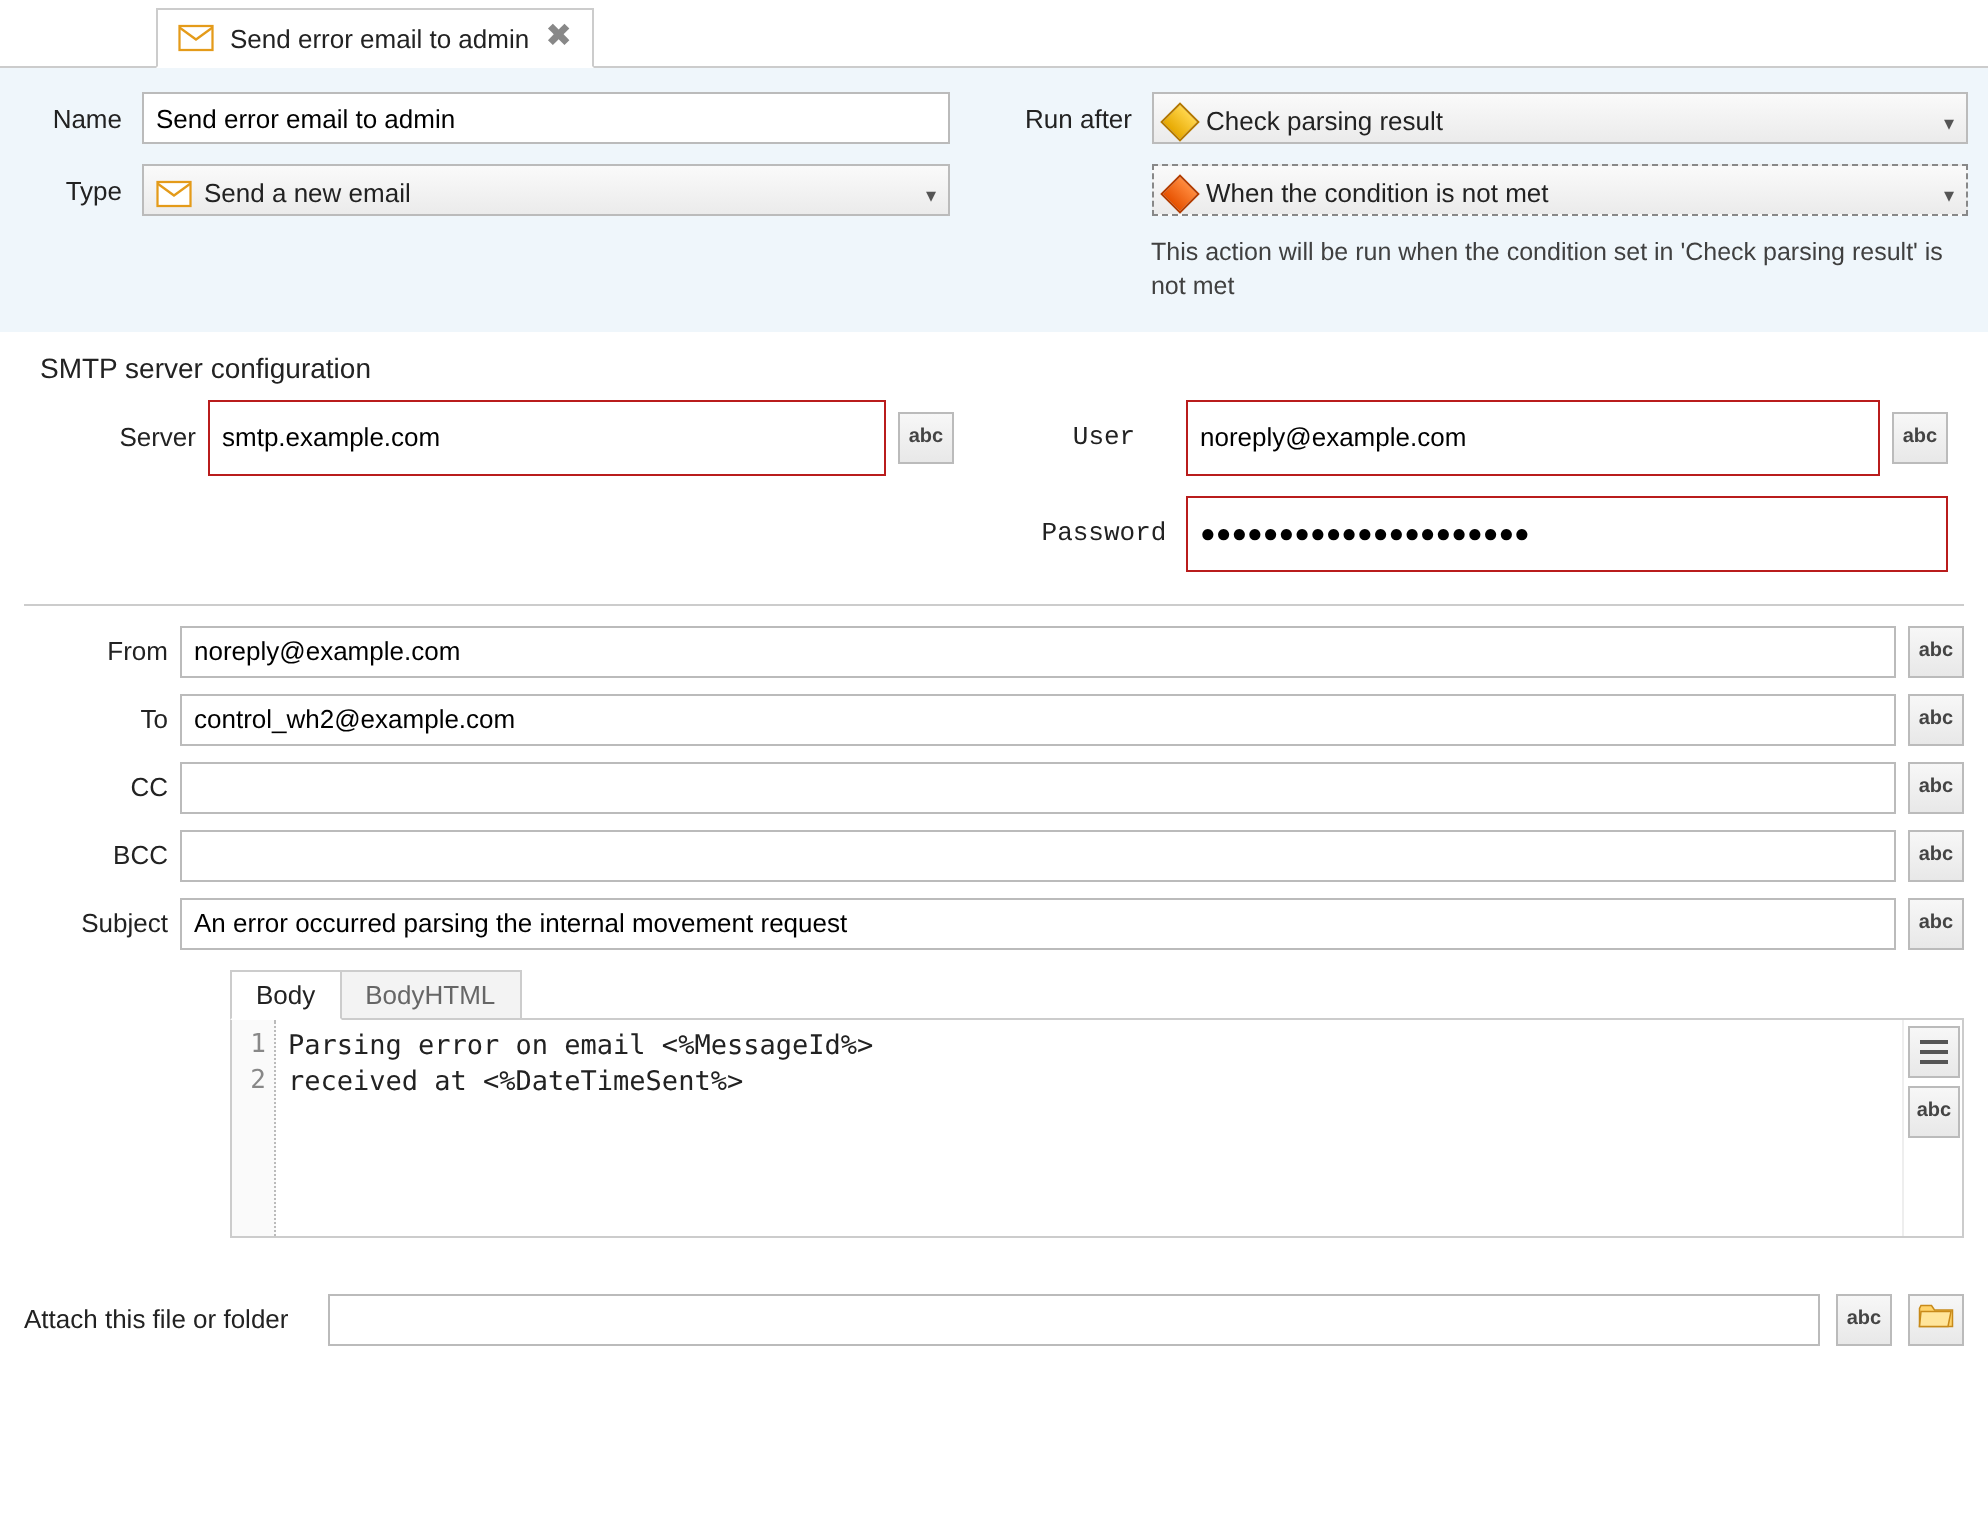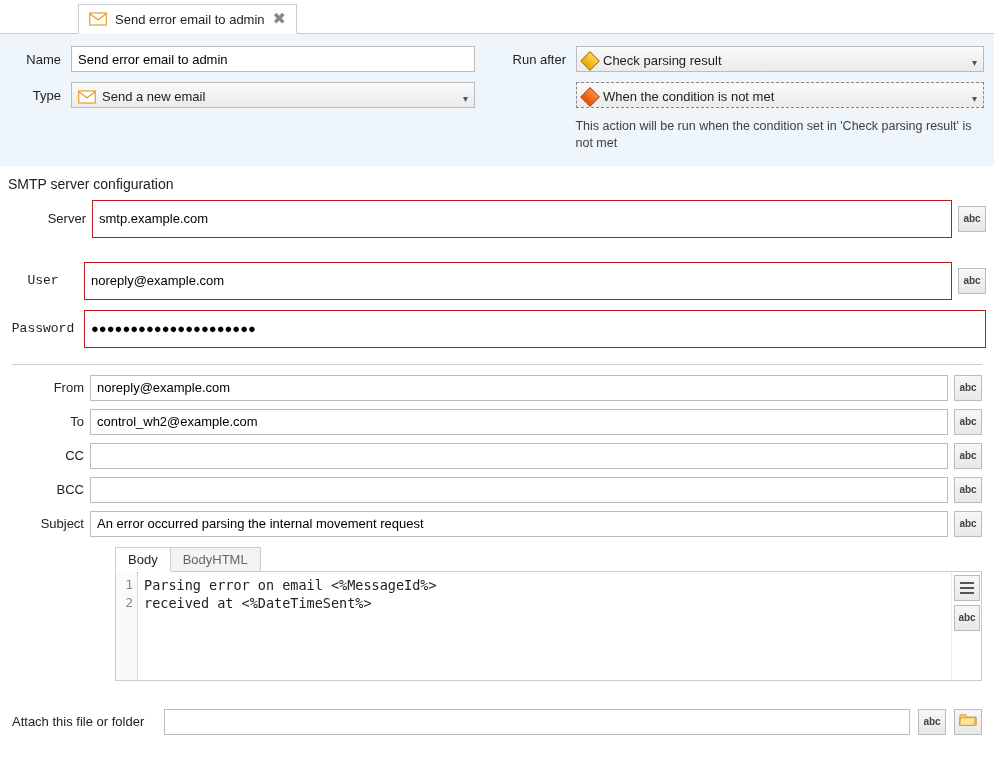--- a/index.html
+++ b/index.html
@@ -23,24 +23,24 @@
 .text-input { flex: 1; border: 1px solid #bbb; background: #fff; padding: 4px 6px; font: inherit; height: 26px; }
 
 .combo { flex: 1; display: flex; align-items: flex-end; gap: 6px; border: 1px solid #bbb; background: linear-gradient(#fafafa,#ebebeb); padding: 3px 6px; height: 26px; cursor: pointer; justify-content: space-between; }
 .combo .combo-left { display: flex; align-items: center; gap: 6px; }
 .combo .chev { color: #555; font-size: 10px; }
 .combo.dashed { border: 1px dashed #888; }
 
 .hint { font-size: 12.5px; color: #404040; padding-left: 4px; line-height: 1.35; }
 
 
-.section { padding: 10px 8px; }
+.section { padding: 10px 20px; }
 .section-title { margin-bottom: 8px; font-size: 14px; }
 
-.grid2 { display: flex; gap: 24px; flex-direction: column; }
+.grid2 { display: flex; gap: 40px; }
 .col { flex: 1; display: flex; flex-direction: column; gap: 10px; }
 
 .fr { display: flex; align-items: center; gap: 6px; }
 .lbl { width: 78px; text-align: right; }
 .lbl2 { width: 70px; text-align: center; font-family: Liberation Mono, monospace; }
 
 .inp { flex: 1; border: 1px solid #b91c1c; background: #fff; padding: 4px 6px; font: inherit; height: 38px; }
 .inp.disabled { background: #fff; color: #999; }
 
 .abc { width: 28px; height: 26px; border: 1px solid #bbb; background: linear-gradient(#f7f7f7,#e8e8e8); font-size: 10px; text-align: center; line-height: 24px; cursor: pointer; color: #444; font-weight: bold; }

